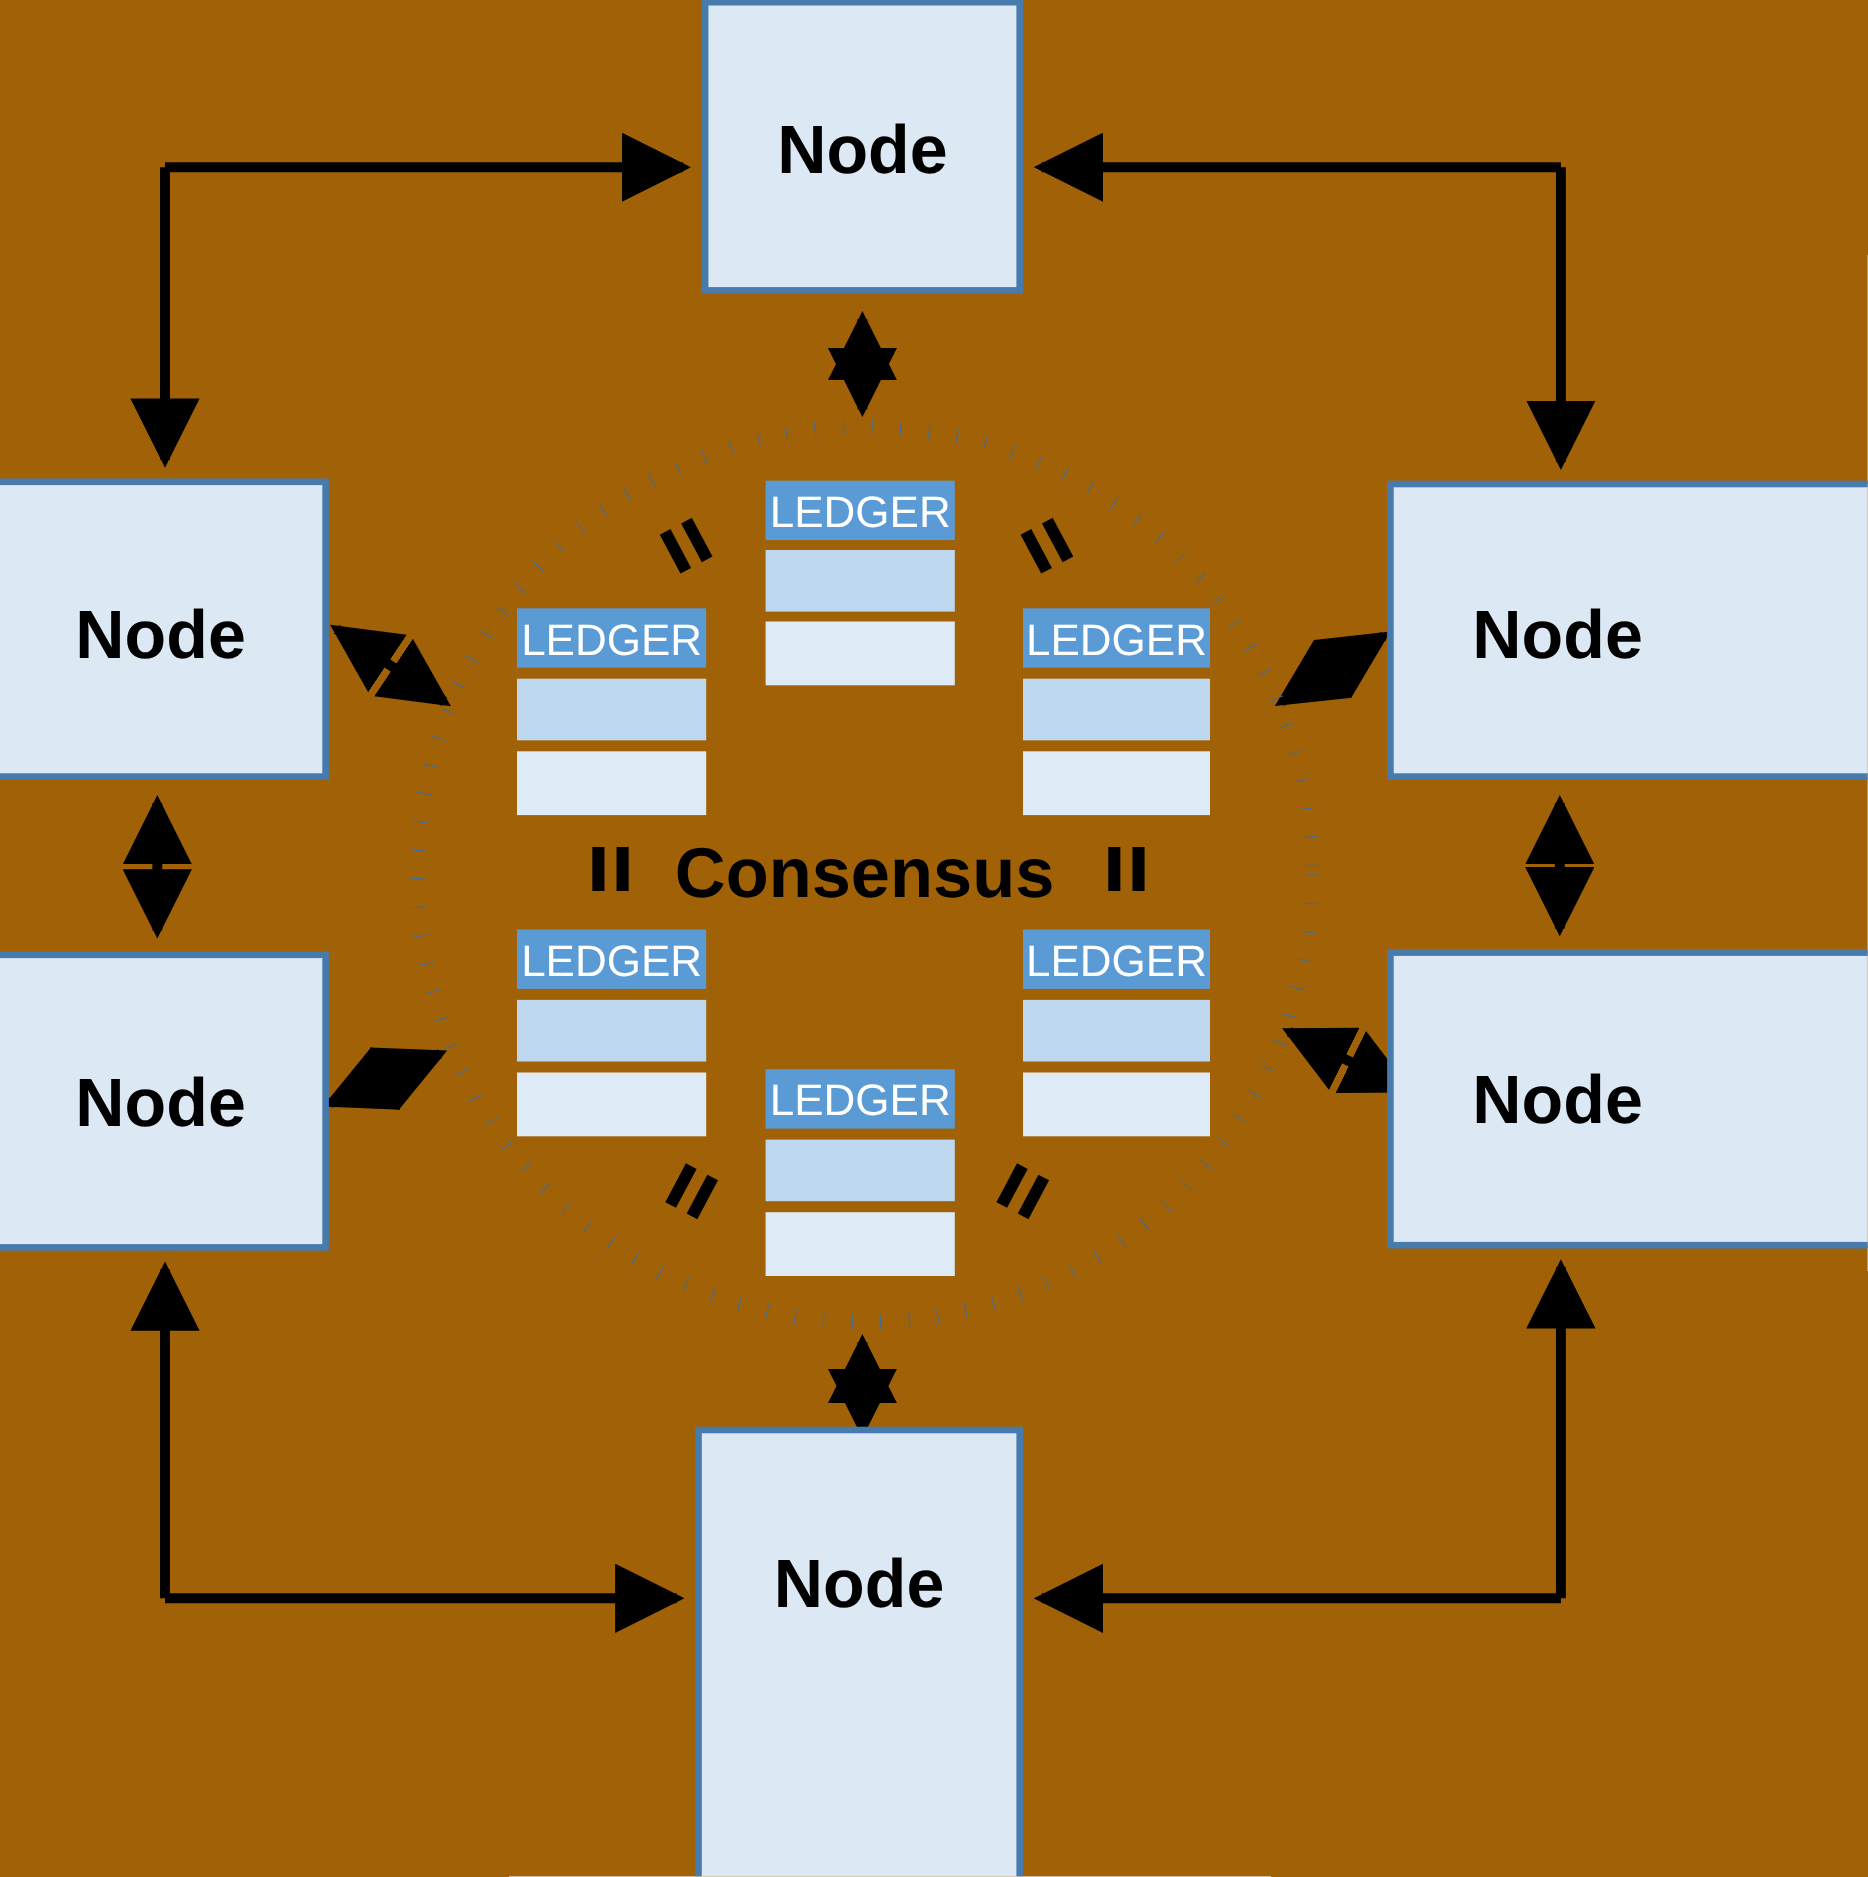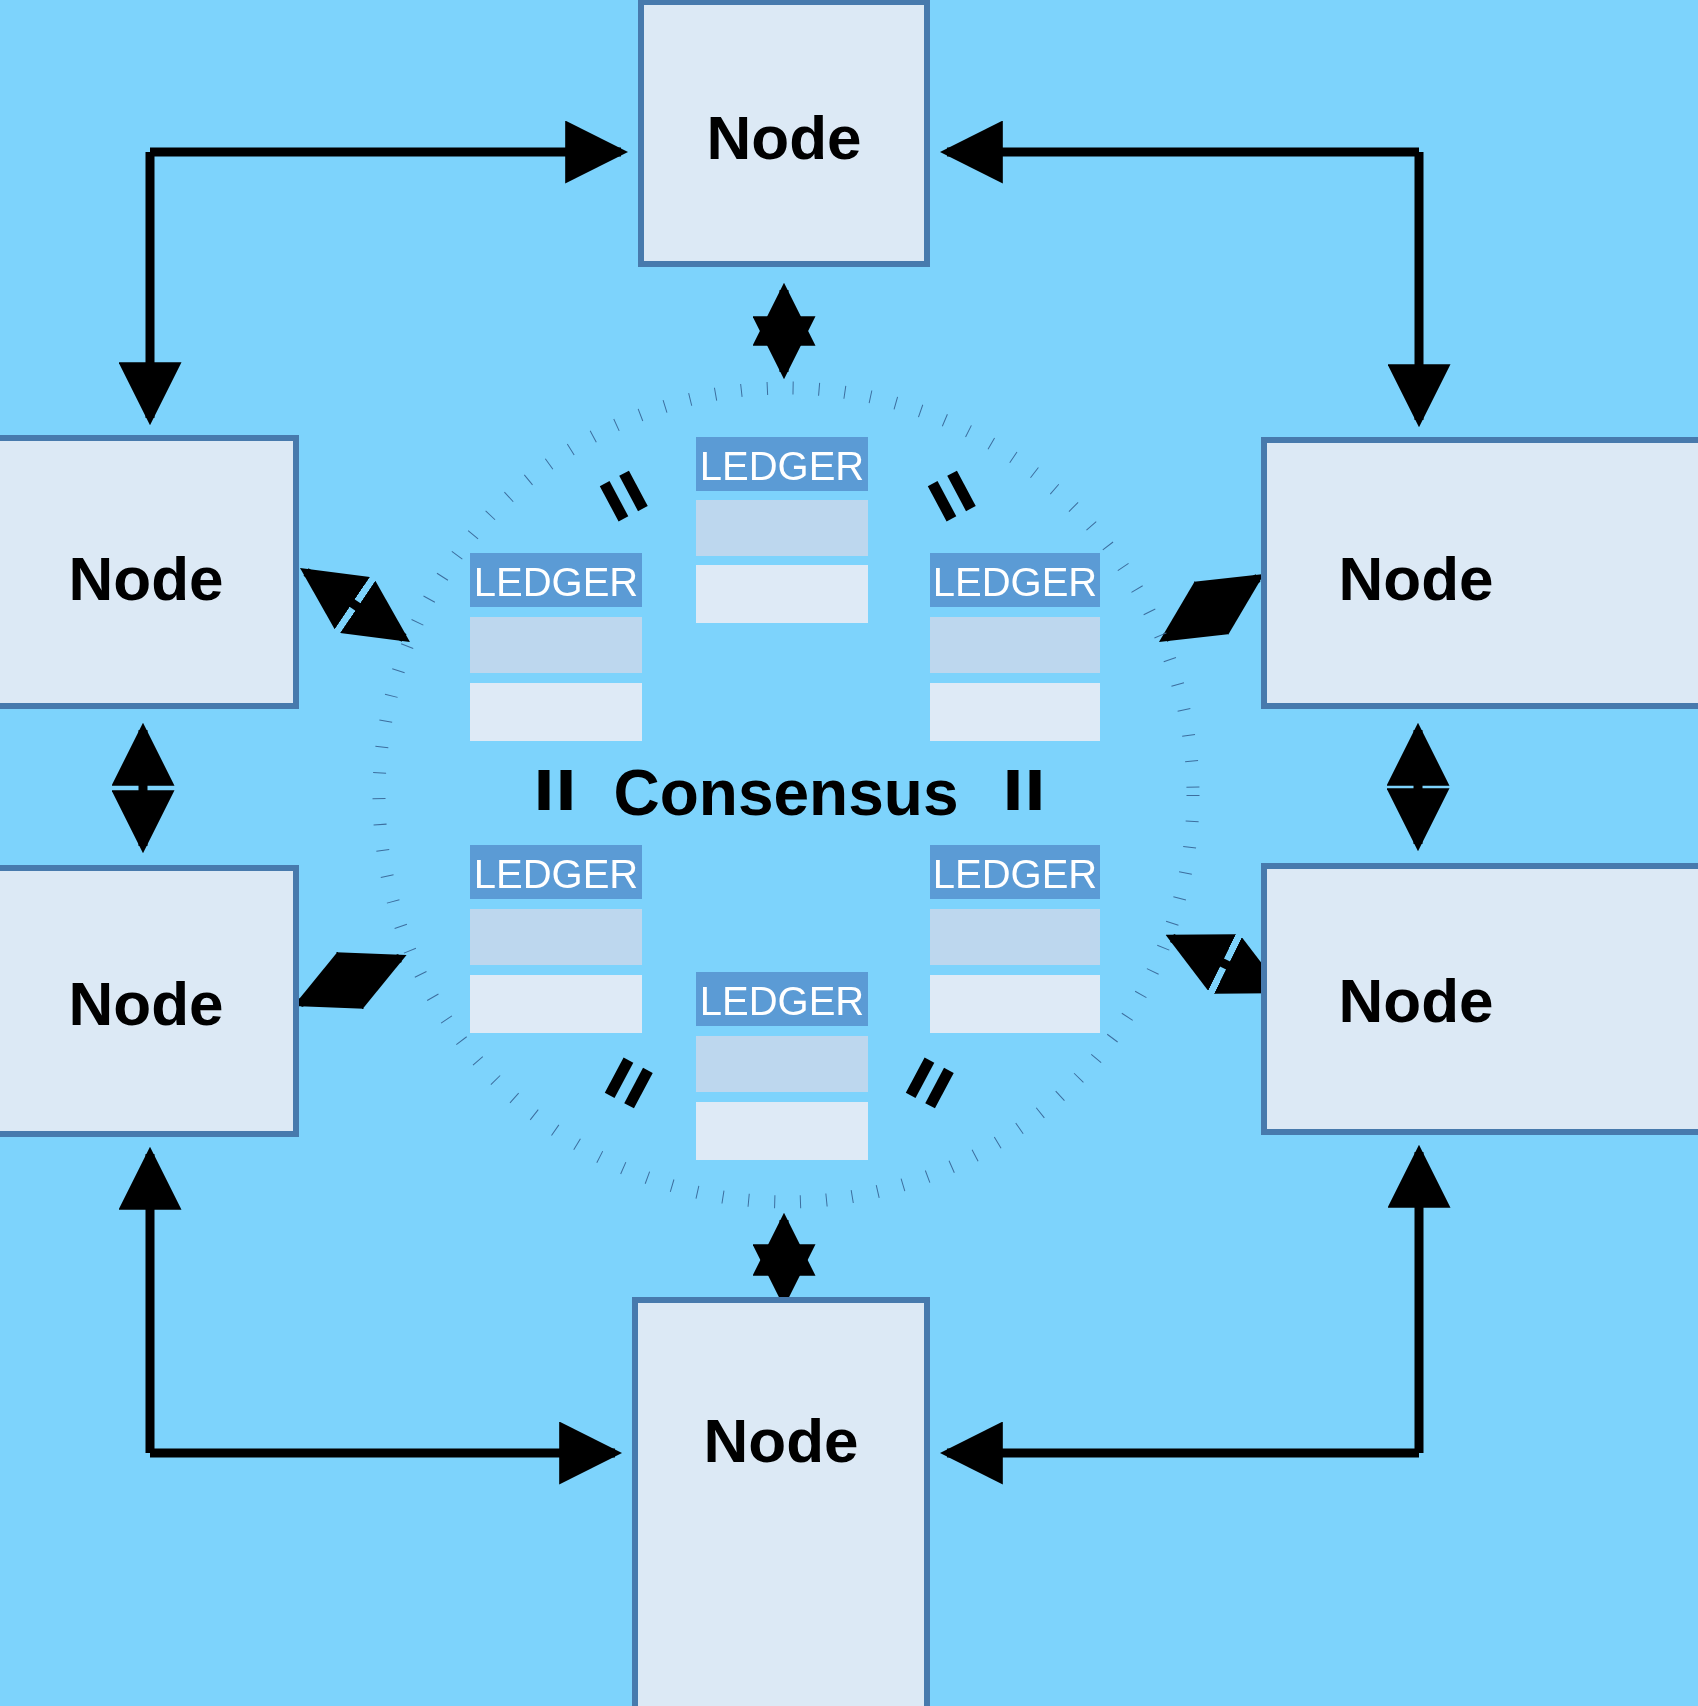--- a/index.html
+++ b/index.html
@@ -10,21 +10,21 @@
   body {
     width: 1698px;
     height: 1706px;
     font-family: "Liberation Sans", sans-serif;
     overflow: hidden;
   }
   #diagram-root {
     position: relative;
     width: 1698px;
     height: 1706px;
-    background: #7dd3fc;
+    background: #a16207;
   }
   #diagram-svg {
     position: absolute;
     top: 0;
     left: 0;
     width: 1698px;
     height: 1706px;
   }
   .node-label {
     font-family: "Liberation Sans", sans-serif;

